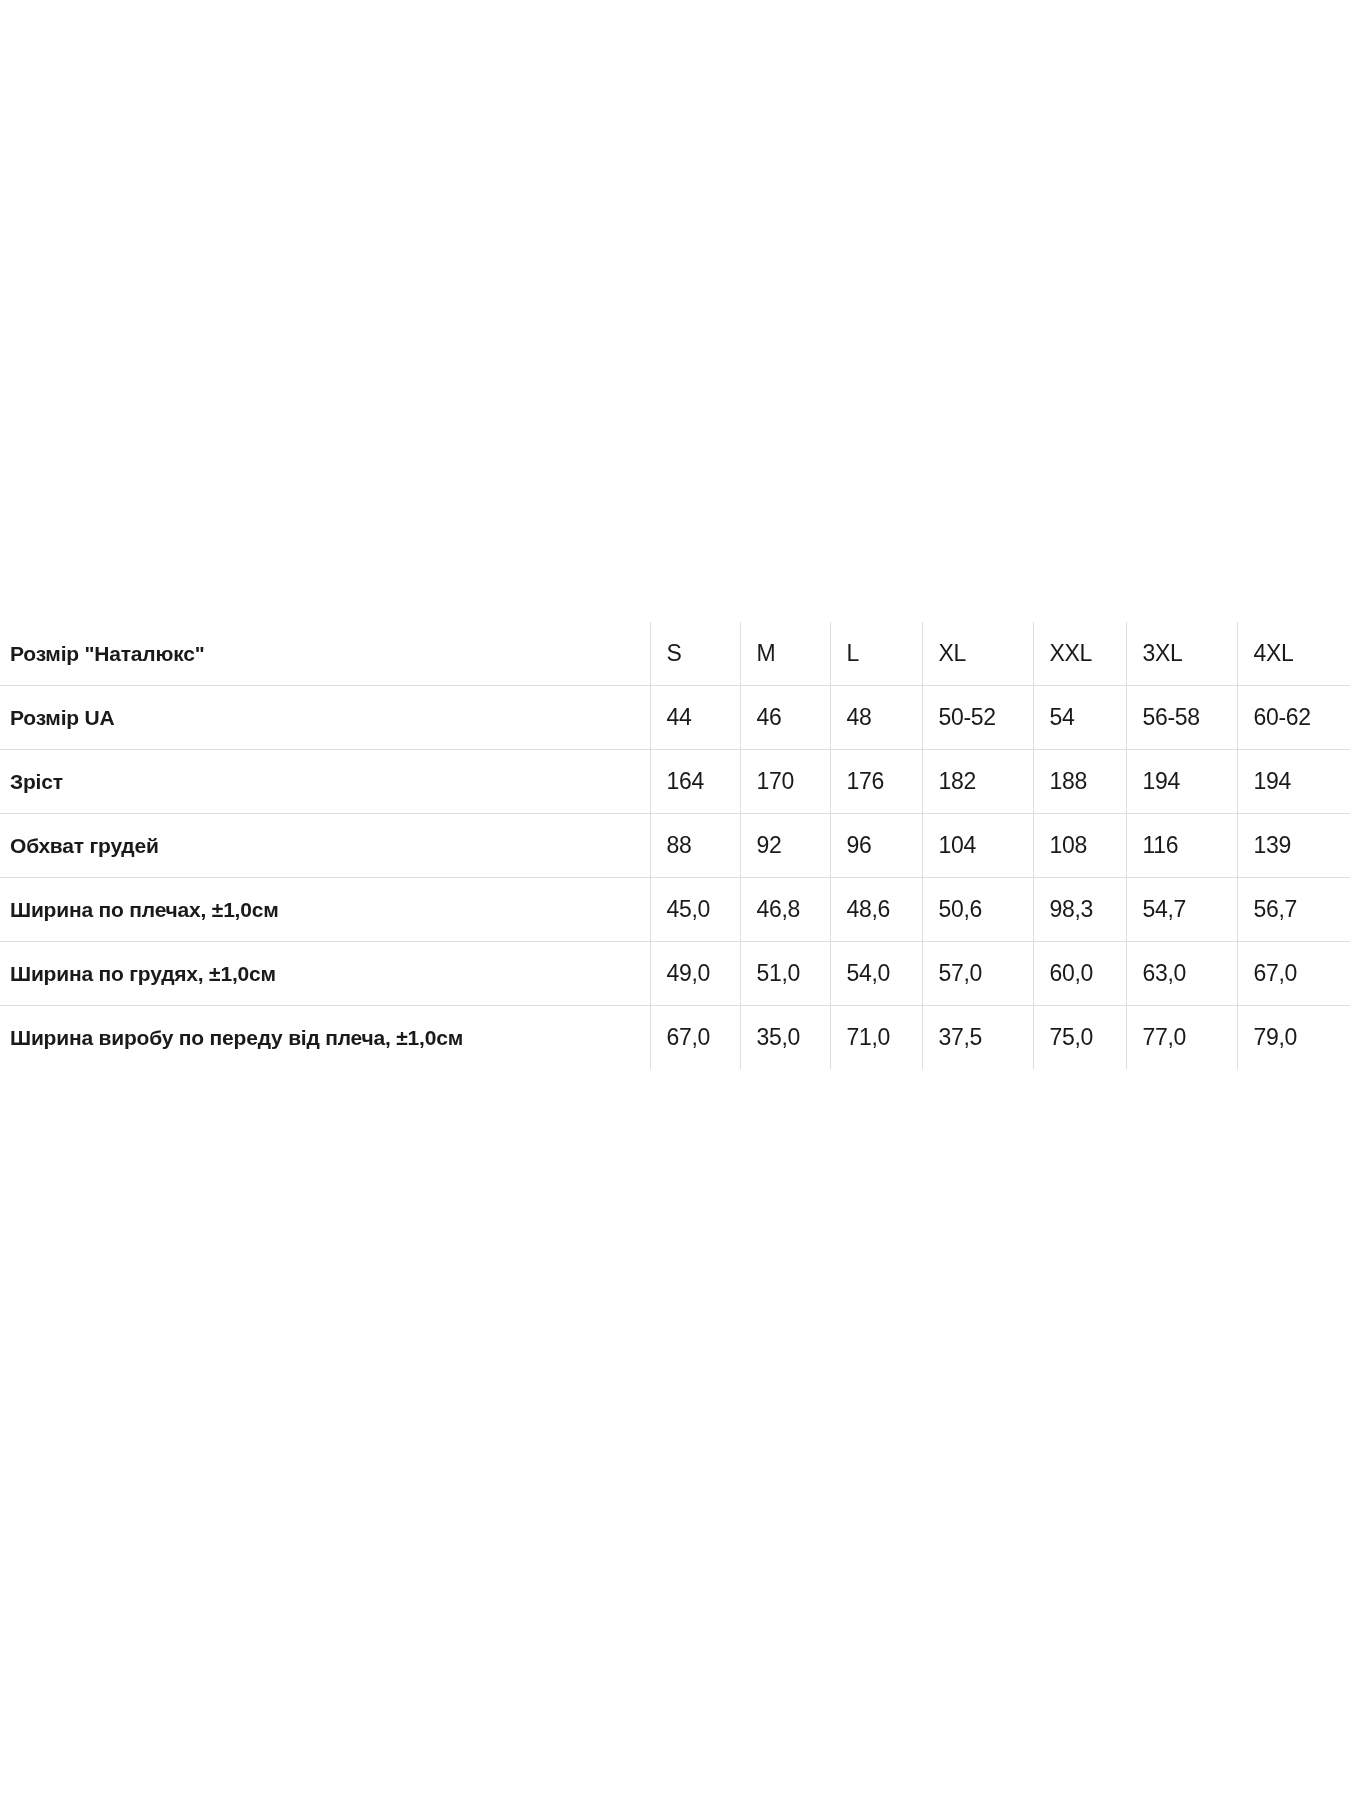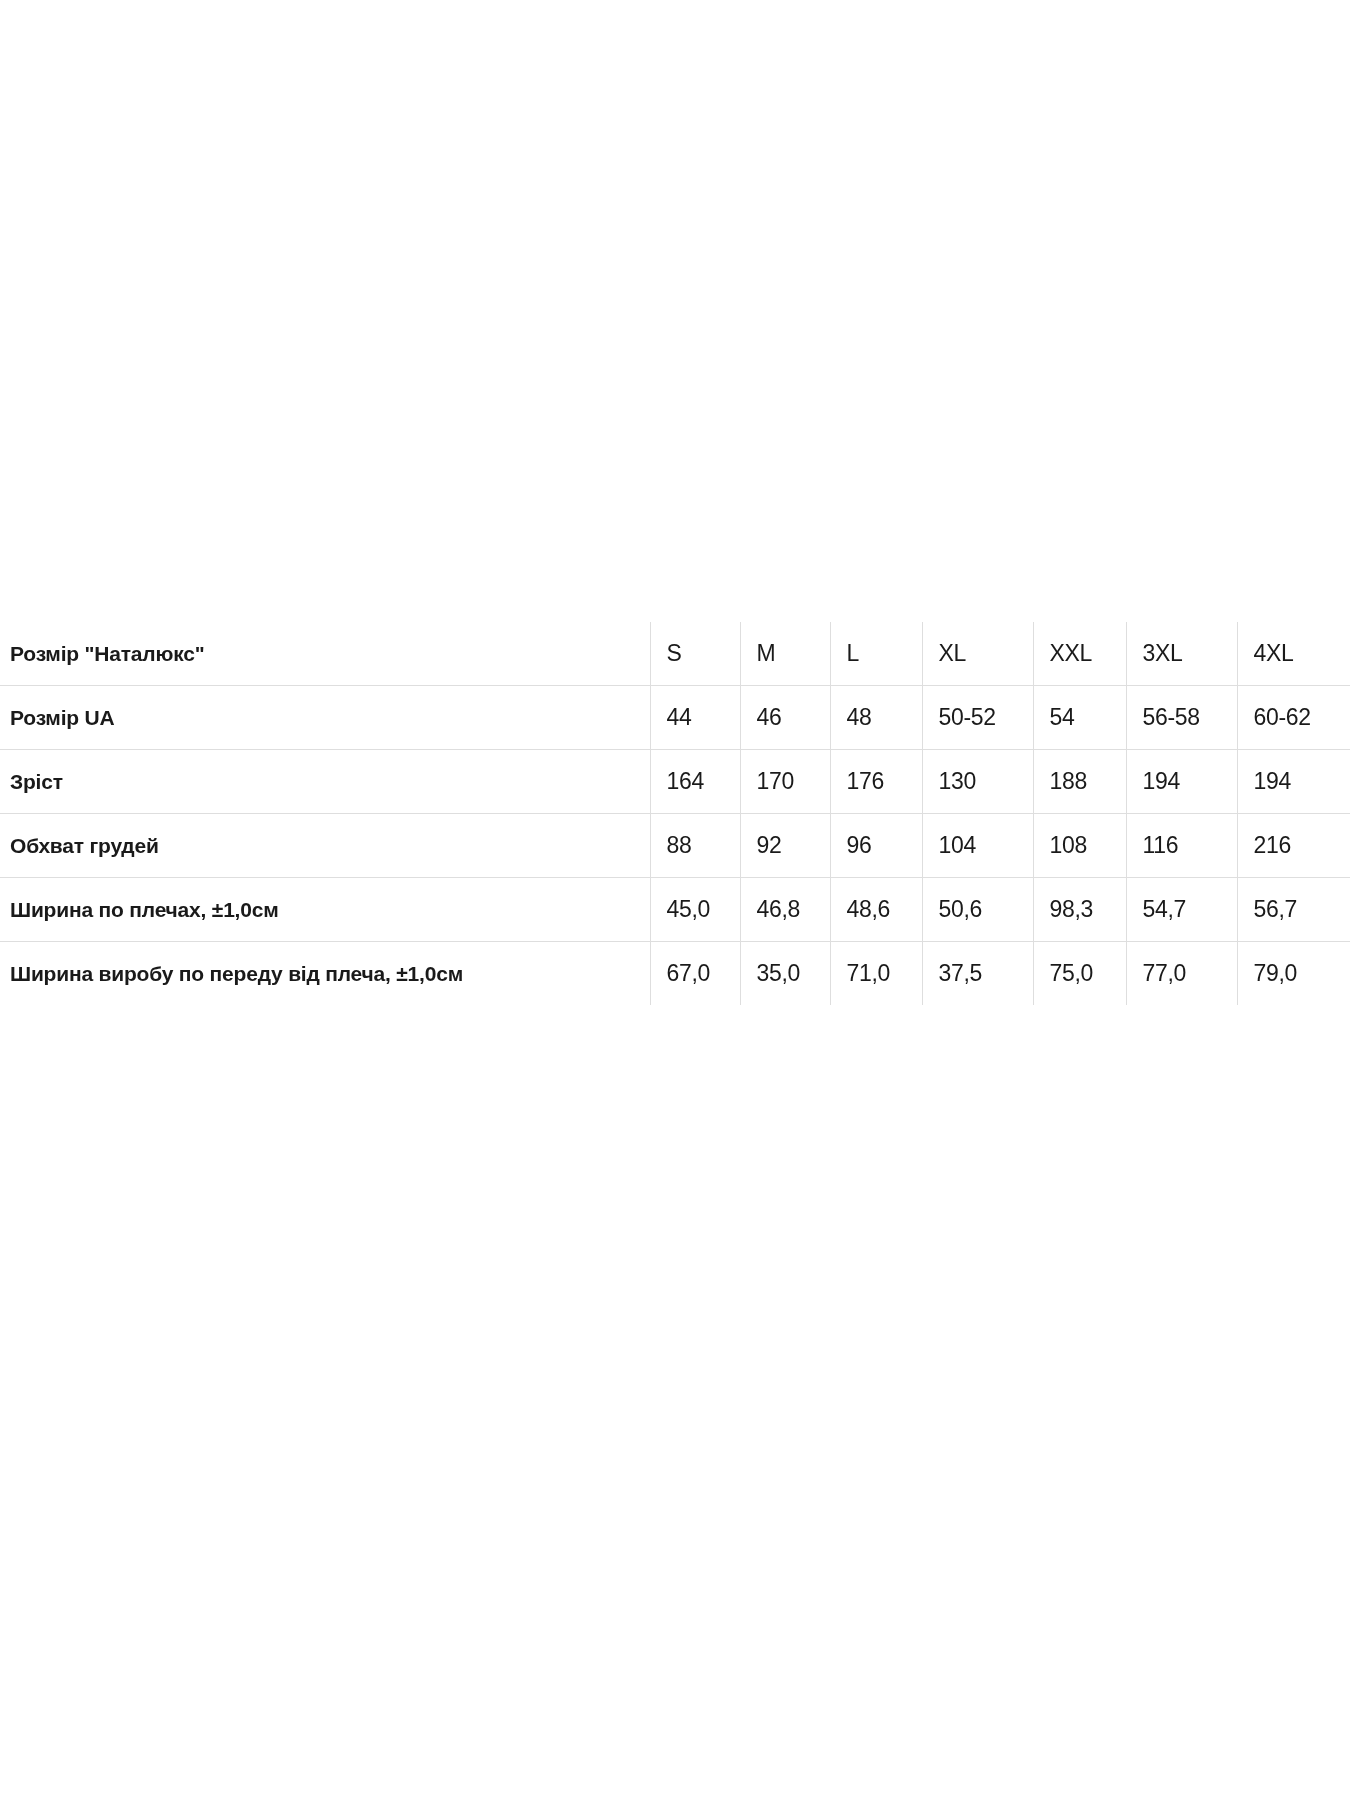--- a/index.html
+++ b/index.html
@@ -81,44 +81,54 @@
         <td class="cell-value">50-52</td>
         <td class="cell-value">54</td>
         <td class="cell-value">56-58</td>
         <td class="cell-value">60-62</td>
       </tr>
       <tr>
         <td class="row-label">Зріст</td>
         <td class="cell-value">164</td>
         <td class="cell-value">170</td>
         <td class="cell-value">176</td>
-        <td class="cell-value">130</td>
+        <td class="cell-value">182</td>
         <td class="cell-value">188</td>
         <td class="cell-value">194</td>
         <td class="cell-value">194</td>
       </tr>
       <tr>
         <td class="row-label">Обхват грудей</td>
         <td class="cell-value">88</td>
         <td class="cell-value">92</td>
         <td class="cell-value">96</td>
         <td class="cell-value">104</td>
         <td class="cell-value">108</td>
         <td class="cell-value">116</td>
-        <td class="cell-value">216</td>
+        <td class="cell-value">139</td>
       </tr>
       <tr>
         <td class="row-label">Ширина по плечах, ±1,0см</td>
         <td class="cell-value">45,0</td>
         <td class="cell-value">46,8</td>
         <td class="cell-value">48,6</td>
         <td class="cell-value">50,6</td>
         <td class="cell-value">98,3</td>
         <td class="cell-value">54,7</td>
         <td class="cell-value">56,7</td>
+      </tr>
+      <tr>
+        <td class="row-label">Ширина по грудях, ±1,0см</td>
+        <td class="cell-value">49,0</td>
+        <td class="cell-value">51,0</td>
+        <td class="cell-value">54,0</td>
+        <td class="cell-value">57,0</td>
+        <td class="cell-value">60,0</td>
+        <td class="cell-value">63,0</td>
+        <td class="cell-value">67,0</td>
       </tr>
       <tr>
         <td class="row-label">Ширина виробу по переду від плеча, ±1,0см</td>
         <td class="cell-value">67,0</td>
         <td class="cell-value">35,0</td>
         <td class="cell-value">71,0</td>
         <td class="cell-value">37,5</td>
         <td class="cell-value">75,0</td>
         <td class="cell-value">77,0</td>
         <td class="cell-value">79,0</td>

